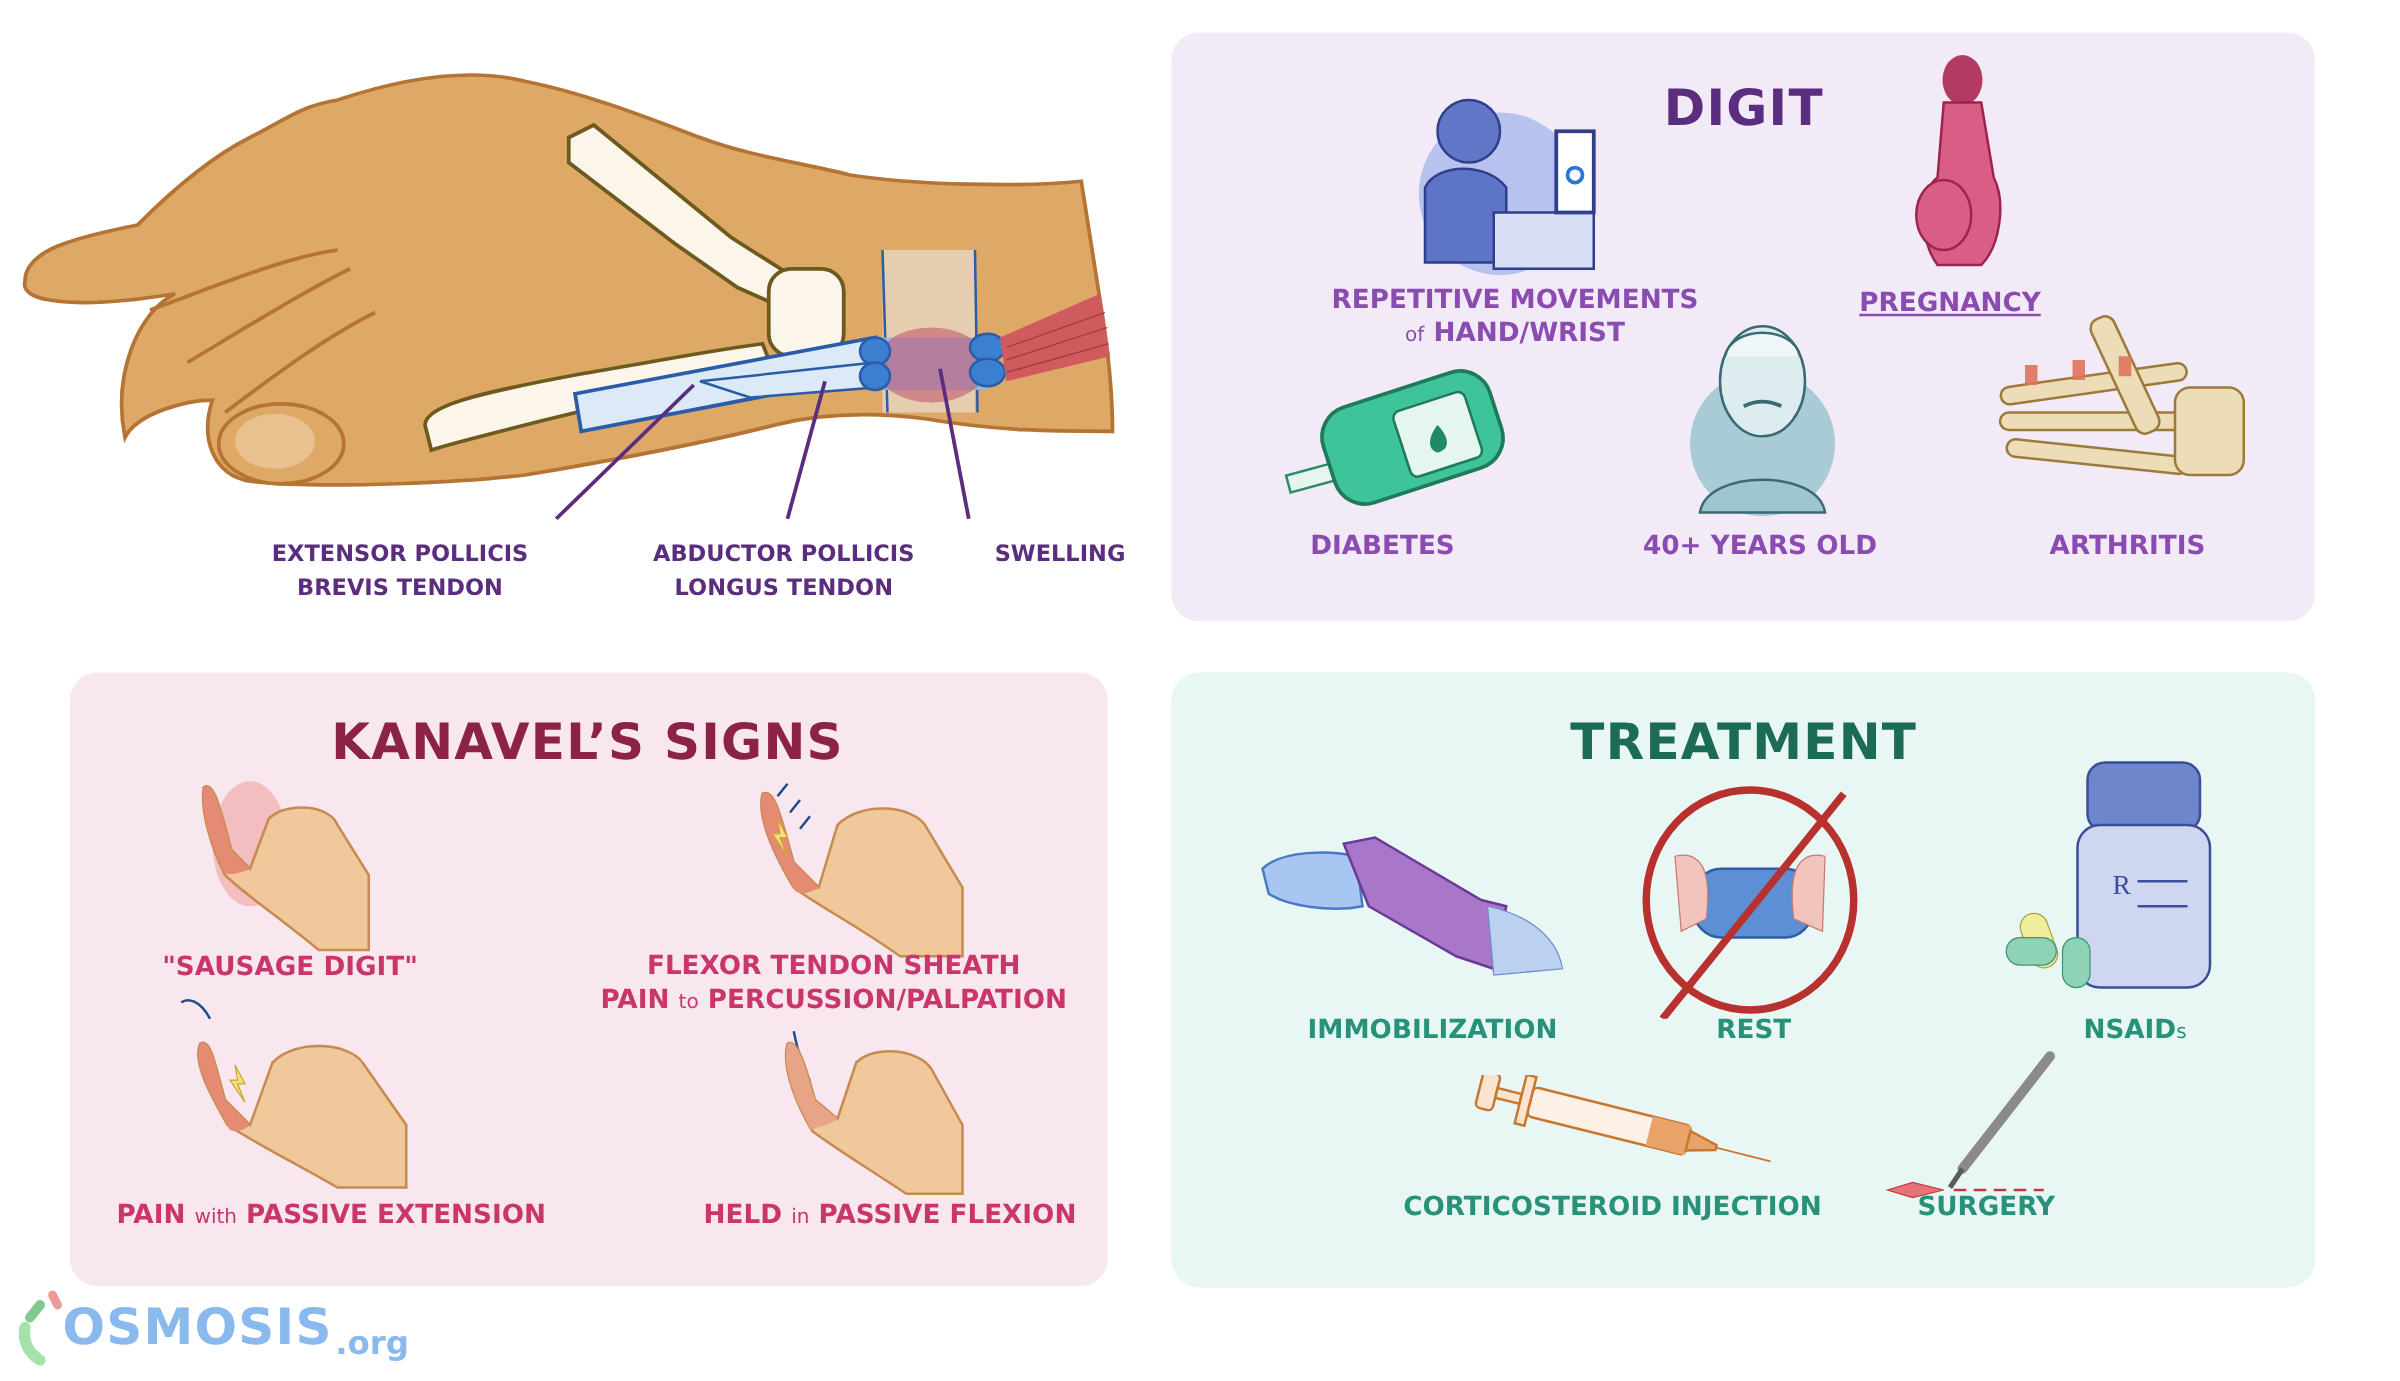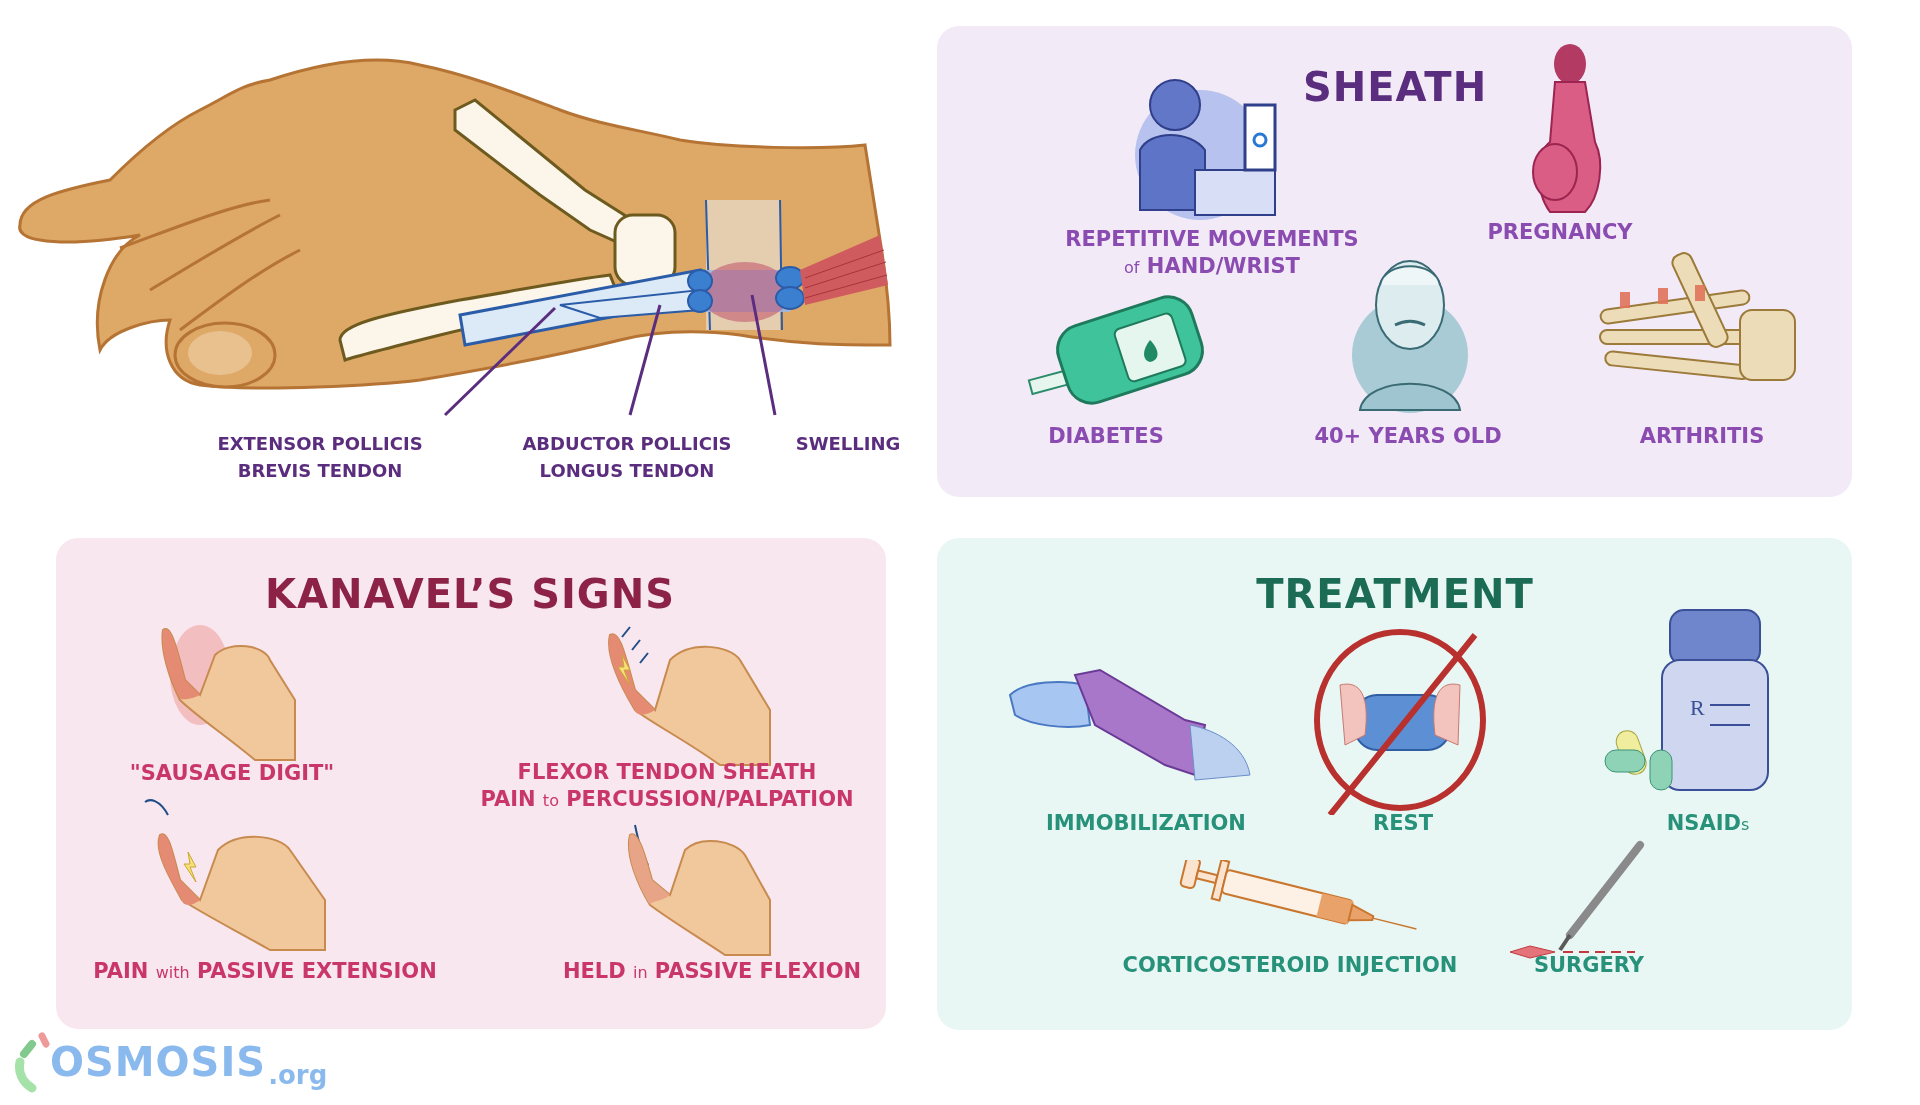--- a/index.html
+++ b/index.html
@@ -71,21 +71,21 @@
 </div>
 <div class="lbl hand-lbl" style="left:627px;top:430px;">
   <div>ABDUCTOR POLLICIS</div>
   <div>LONGUS TENDON</div>
 </div>
 <div class="lbl hand-lbl" style="left:848px;top:430px;">
   <div>SWELLING</div>
 </div>
 
 <div class="panel" style="left:937px;top:26px;width:915px;height:471px;background:#f3eaf8;"></div>
-<div class="title" style="left:1395px;top:64px;color:#5b2d7e;">SHEATH</div>
+<div class="title" style="left:1395px;top:64px;color:#5b2d7e;">DIGIT</div>
 
 <div class="illus" style="left:1110px;top:60px;">
   <svg width="180" height="160" viewBox="0 0 180 160">
     <circle cx="90" cy="95" r="65" fill="#b7c2ee"></circle>
     <circle cx="65" cy="45" r="25" fill="#6277c8" stroke="#2f3f8a" stroke-width="2"></circle>
     <path d="M30 90 C 40 70, 80 70, 95 90 L 95 150 L 30 150 Z" fill="#5e74c6" stroke="#2f3f8a" stroke-width="2"></path>
     <rect x="85" y="110" width="80" height="45" fill="#d8def6" stroke="#2f3f8a" stroke-width="2"></rect>
     <rect x="135" y="45" width="30" height="65" fill="#ffffff" stroke="#2f3f8a" stroke-width="3"></rect>
     <circle cx="150" cy="80" r="6" fill="none" stroke="#2a77d4" stroke-width="3"></circle>
   </svg>
@@ -95,21 +95,21 @@
   <div><small>of</small><span> HAND/WRIST</span></div>
 </div>
 
 <div class="illus" style="left:1525px;top:42px;">
   <svg width="90" height="180" viewBox="0 0 90 180">
     <ellipse cx="45" cy="22" rx="16" ry="20" fill="#b33a63"></ellipse>
     <path d="M30 40 L 60 40 L 70 100 C 80 120, 75 155, 60 170 L 25 170 C 10 150, 10 110, 25 100 Z" fill="#d95d84" stroke="#9b2550" stroke-width="2"></path>
     <ellipse cx="30" cy="130" rx="22" ry="28" fill="#d95d84" stroke="#9b2550" stroke-width="2"></ellipse>
   </svg>
 </div>
-<div class="lbl causes-lbl" style="left:1560px;top:219px;">PREGNANCY</div>
+<div class="lbl causes-lbl" style="left:1560px;top:229px;text-decoration:underline;">PREGNANCY</div>
 
 <div class="illus" style="left:1020px;top:290px;">
   <svg width="200" height="120" viewBox="0 0 200 120">
     <rect x="10" y="85" width="40" height="14" fill="#e7f5ef" stroke="#2a8c6a" stroke-width="2" transform="rotate(-15 30 92)"></rect>
     <rect x="40" y="20" width="140" height="80" rx="25" fill="#3fc39b" stroke="#1f7a5c" stroke-width="3" transform="rotate(-18 110 60)"></rect>
     <rect x="100" y="30" width="60" height="55" rx="6" fill="#e5f6ee" stroke="#1f7a5c" stroke-width="2" transform="rotate(-18 130 57)"></rect>
     <path d="M130 50 C 140 60, 140 70, 130 72 C 122 70, 122 60, 130 50 Z" fill="#1f8a64"></path>
   </svg>
 </div>
 <div class="lbl causes-lbl" style="left:1106px;top:423px;">DIABETES</div>

